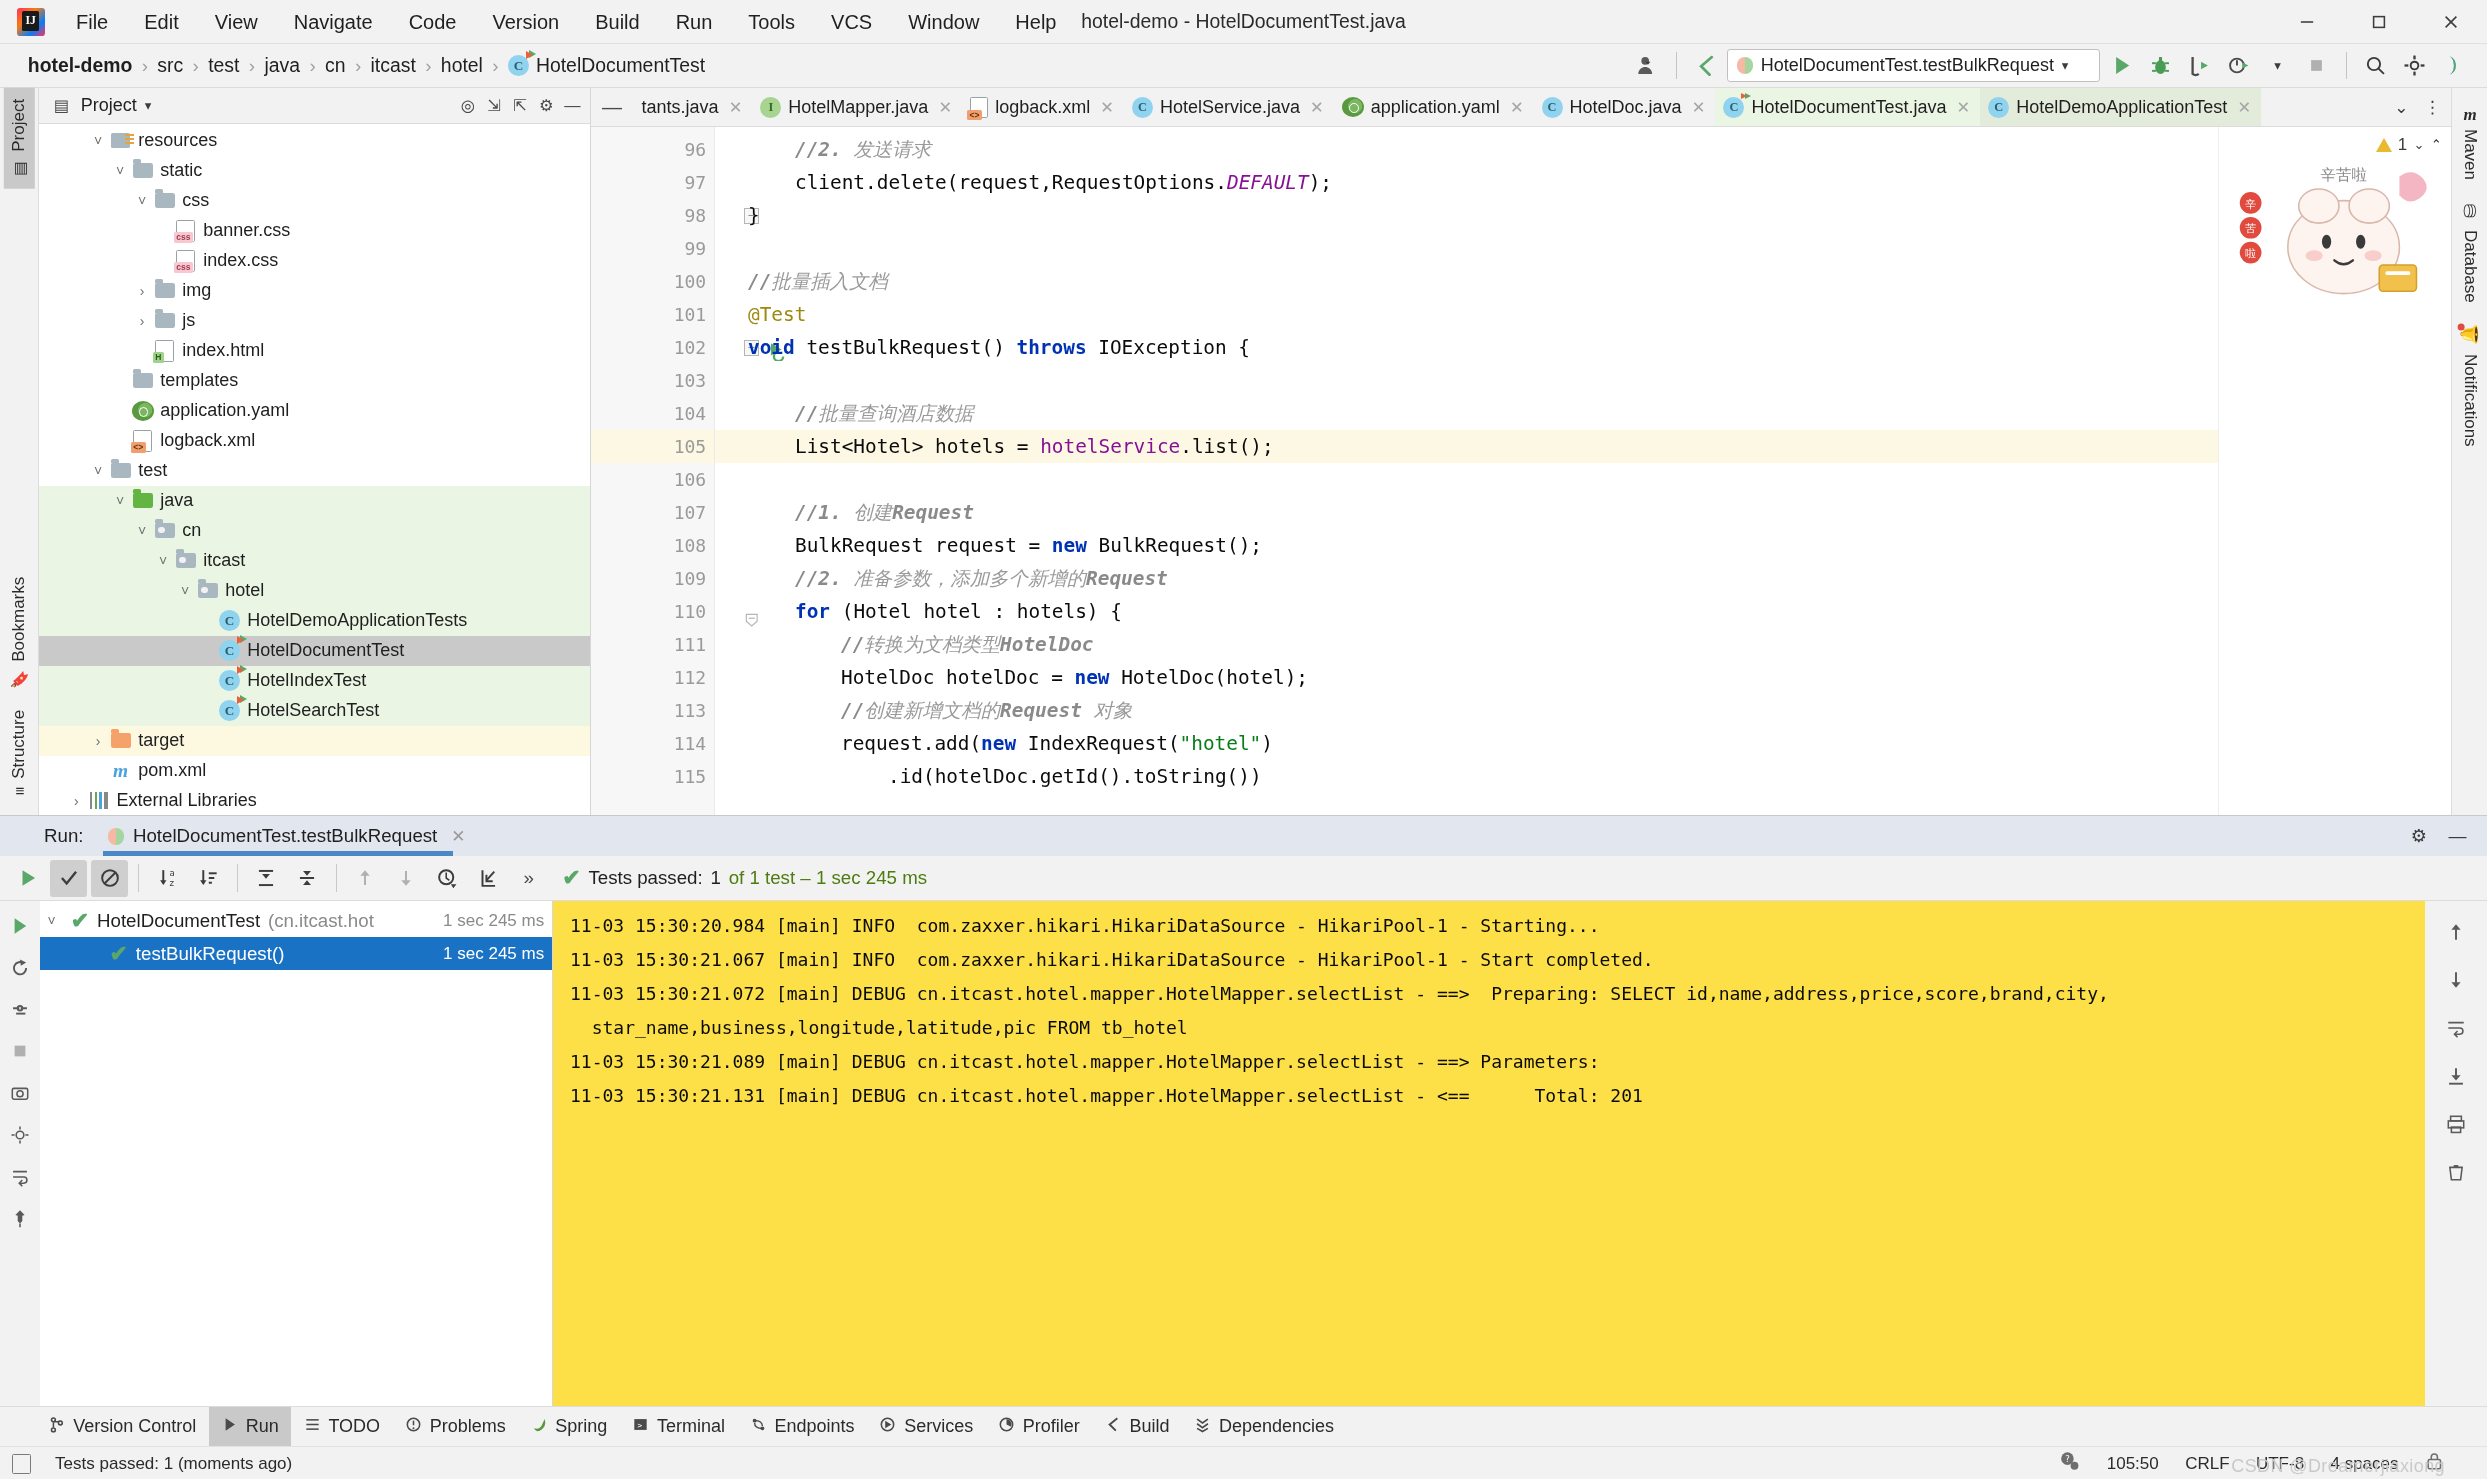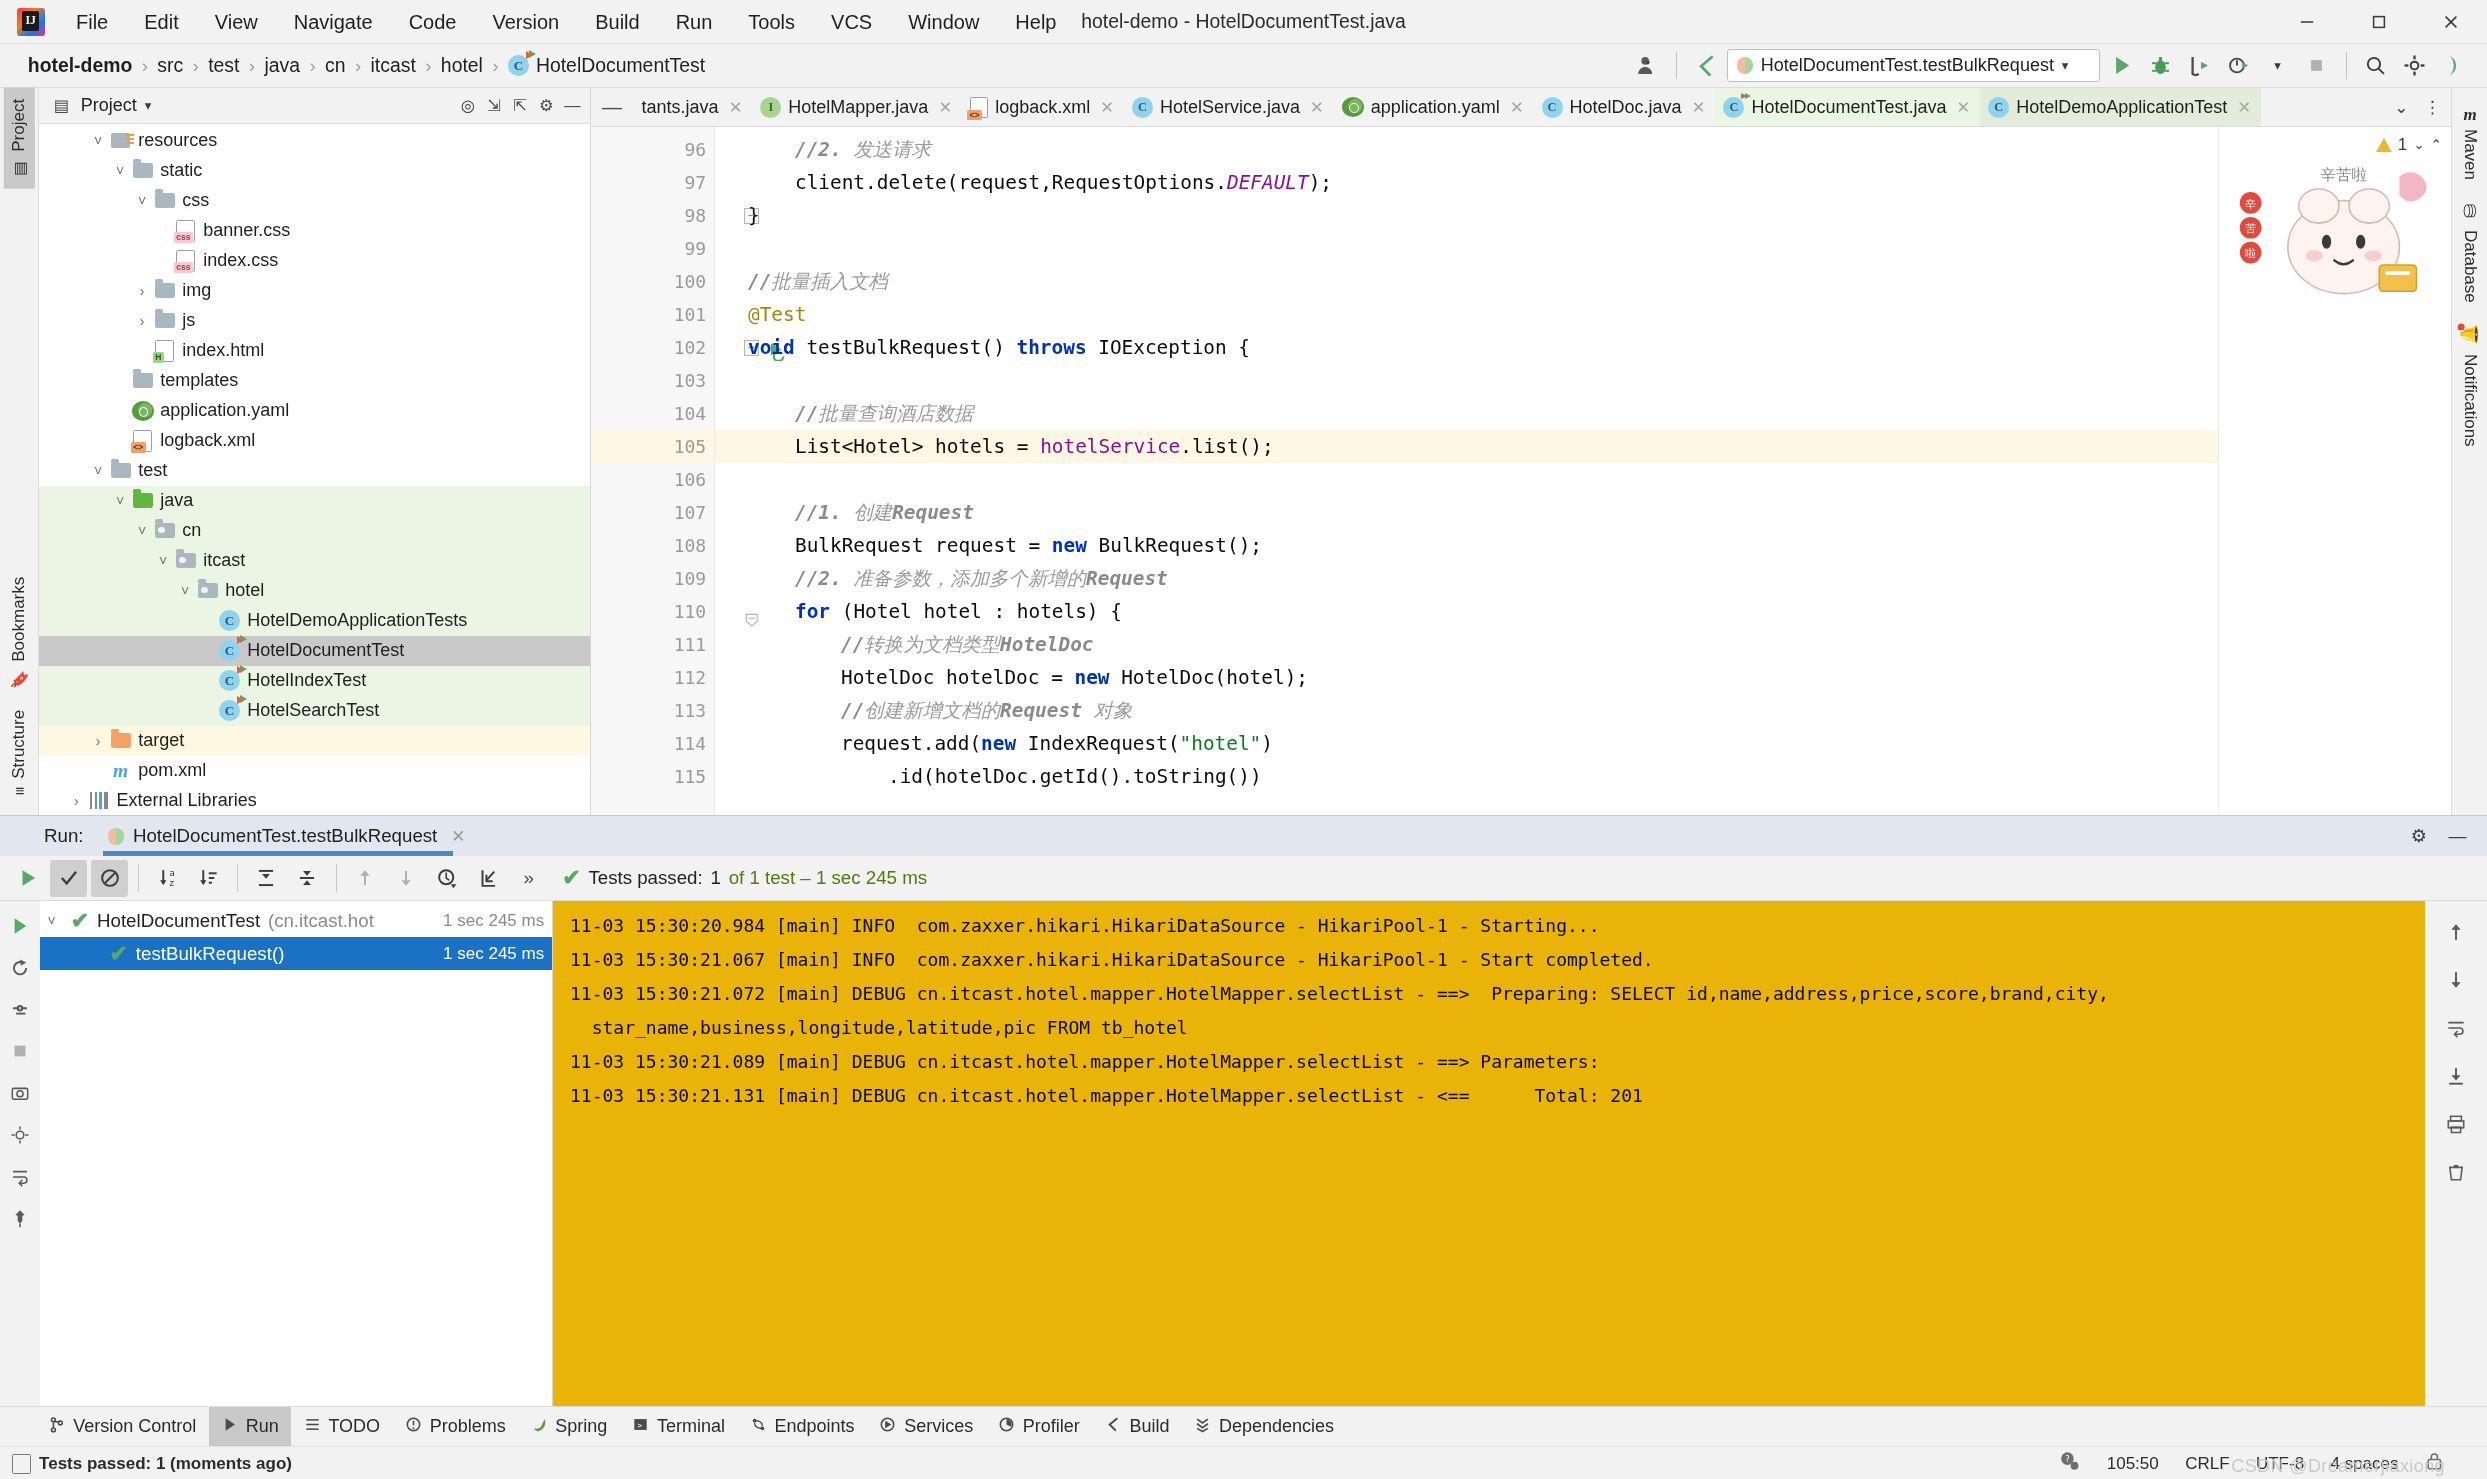--- a/index.html
+++ b/index.html
@@ -192,32 +192,32 @@
   .rp-body { flex:1 1 auto; display:flex; min-height:0;}
   .rp-left-strip { width:40px; flex:0 0 40px; background:#f2f2f2; display:flex; flex-direction:column; align-items:center; gap:7.8px; padding-top:7.8px;}
   .rp-left-strip .b { width:34px;height:34px;display:flex;align-items:center;justify-content:center;color:#5a5a5a;font-size:17px;}
   .testtree { width:513px; flex:0 0 513px; background:#fff; border-right:0.8px solid #d6d6d6; font-size:18.7px; padding-top:3.1px;}
   .ttrow { height:33px; display:flex; align-items:center; padding-right:7.8px; white-space:nowrap; gap:7.8px;}
   .ttrow .ar{width:23px;text-align:center;color:#6e6e6e;font-size:14px;}
   .ttrow.sel { background:#1a72c4; color:#fff;}
   .ttrow .time { margin-left:auto; font-size:17px; color:#8a8a8a;}
   .ttrow.sel .time { color:#fff;}
   .ttrow .dim { color:#8a8a8a;}
-  .console { flex:1 1 auto; background:#eab308; padding: 7.8px 0 0 17px; overflow:hidden; position:relative;}
+  .console { flex:1 1 auto; background:#fde047; padding: 7.8px 0 0 17px; overflow:hidden; position:relative;}
   .logline { font-family:"DejaVu Sans Mono", monospace; font-size:18px; line-height:34px; white-space:pre; color:#0b0b0b;}
   .console-right { width:62px; flex:0 0 62px; background:#f2f2f2; display:flex; flex-direction:column; align-items:center; gap:11px; padding-top:12.4px;}
   .console-right .b{width:37px;height:37px;display:flex;align-items:center;justify-content:center;color:#5a5a5a;font-size:18.7px;}
 
   
   .toolwin-bar { height:40px; flex:0 0 40px; background:#f2f2f2; border-top:0.8px solid #dcdcdc; display:flex; align-items:center; padding-left:36px; gap:0;}
   .twb { display:flex; align-items:center; gap:7.8px; font-size:18px; padding: 0 12.4px; height:40px; color:#2b2b2b;}
   .twb.active { background:#c9c9c9; }
 
   .statusbar { height:34px; flex:0 0 34px; background:#f2f2f2; border-top:0.8px solid #e2e2e2; display:flex; align-items:center; padding:0 12.4px; font-size:17px; color:#2b2b2b; position:relative;}
-  .statusbar .left { display:flex; align-items:center; gap:8px;font-weight:bold;}
+  .statusbar .left { display:flex; align-items:center; gap:24px;}
   .statusbar .right { margin-left:auto; display:flex; align-items:center; gap:26.4px; padding-right:31px;}
   .watermark { position:absolute; right: 42px; bottom:3.1px; font-size:18px; color:#c9c9c9; letter-spacing:0.4px; pointer-events:none;}
   .mini-ico { width:18.7px;height:20px;border:1.6px solid #7a7a7a;border-radius:1.6px; }
 </style>
 </head>
 <body>
 
 <div class="app">
 
   <div class="titlebar">

